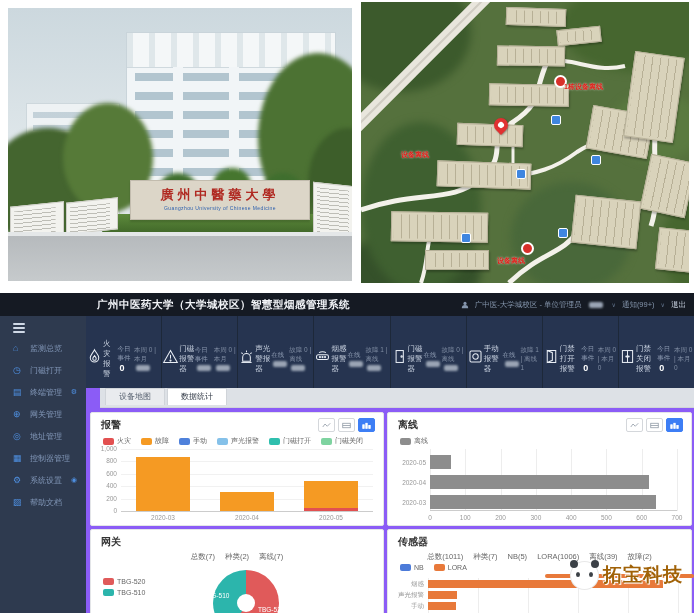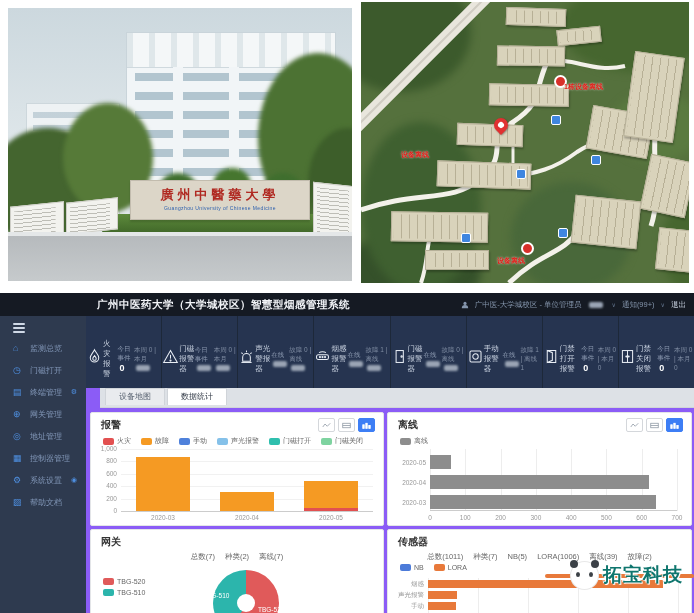--- a/index.html
+++ b/index.html
@@ -107,21 +107,21 @@
   .donut-hole{position:absolute;background:#fff;border-radius:50%;}
   .slice-lab{position:absolute;font-size:6.5px;color:#fff;white-space:nowrap;}
   .vlegend{position:absolute;display:flex;flex-direction:column;gap:4px;}
   .watermark{position:absolute;left:545px;top:556px;width:149px;height:50px;z-index:60;}
   .wm-line{position:absolute;left:0;top:18px;width:100%;height:4px;background:#e8793a;border-radius:2px;}
   .wm-panda{position:absolute;left:26px;top:6px;width:27px;height:27px;background:#fff;border-radius:50%;
     box-shadow:0 0 0 1px #e8e8e8;}
   .wm-panda::before,.wm-panda::after{content:"";position:absolute;width:8px;height:8px;border-radius:50%;background:#3b4046;top:-2px;}
   .wm-panda::before{left:-1px;} .wm-panda::after{right:-1px;}
   .wm-eye{position:absolute;width:4px;height:5px;background:#3b4046;border-radius:50%;top:10px;}
-  .wm-text{position:absolute;left:58px;top:6px;font-size:19px;font-weight:bold;color:#0f766e;letter-spacing:1px;
+  .wm-text{position:absolute;left:58px;top:6px;font-size:19px;font-weight:bold;color:#a16207;letter-spacing:1px;
     text-shadow:0 0 2px #fff,1px 1px 0 #fff,-1px -1px 0 #fff;}
 </style>
 </head>
 <body>
 
 <div class="stage">
 
   <div class="photos">
     <div class="photo-campus">
       <div class="pc-bldg-far">

